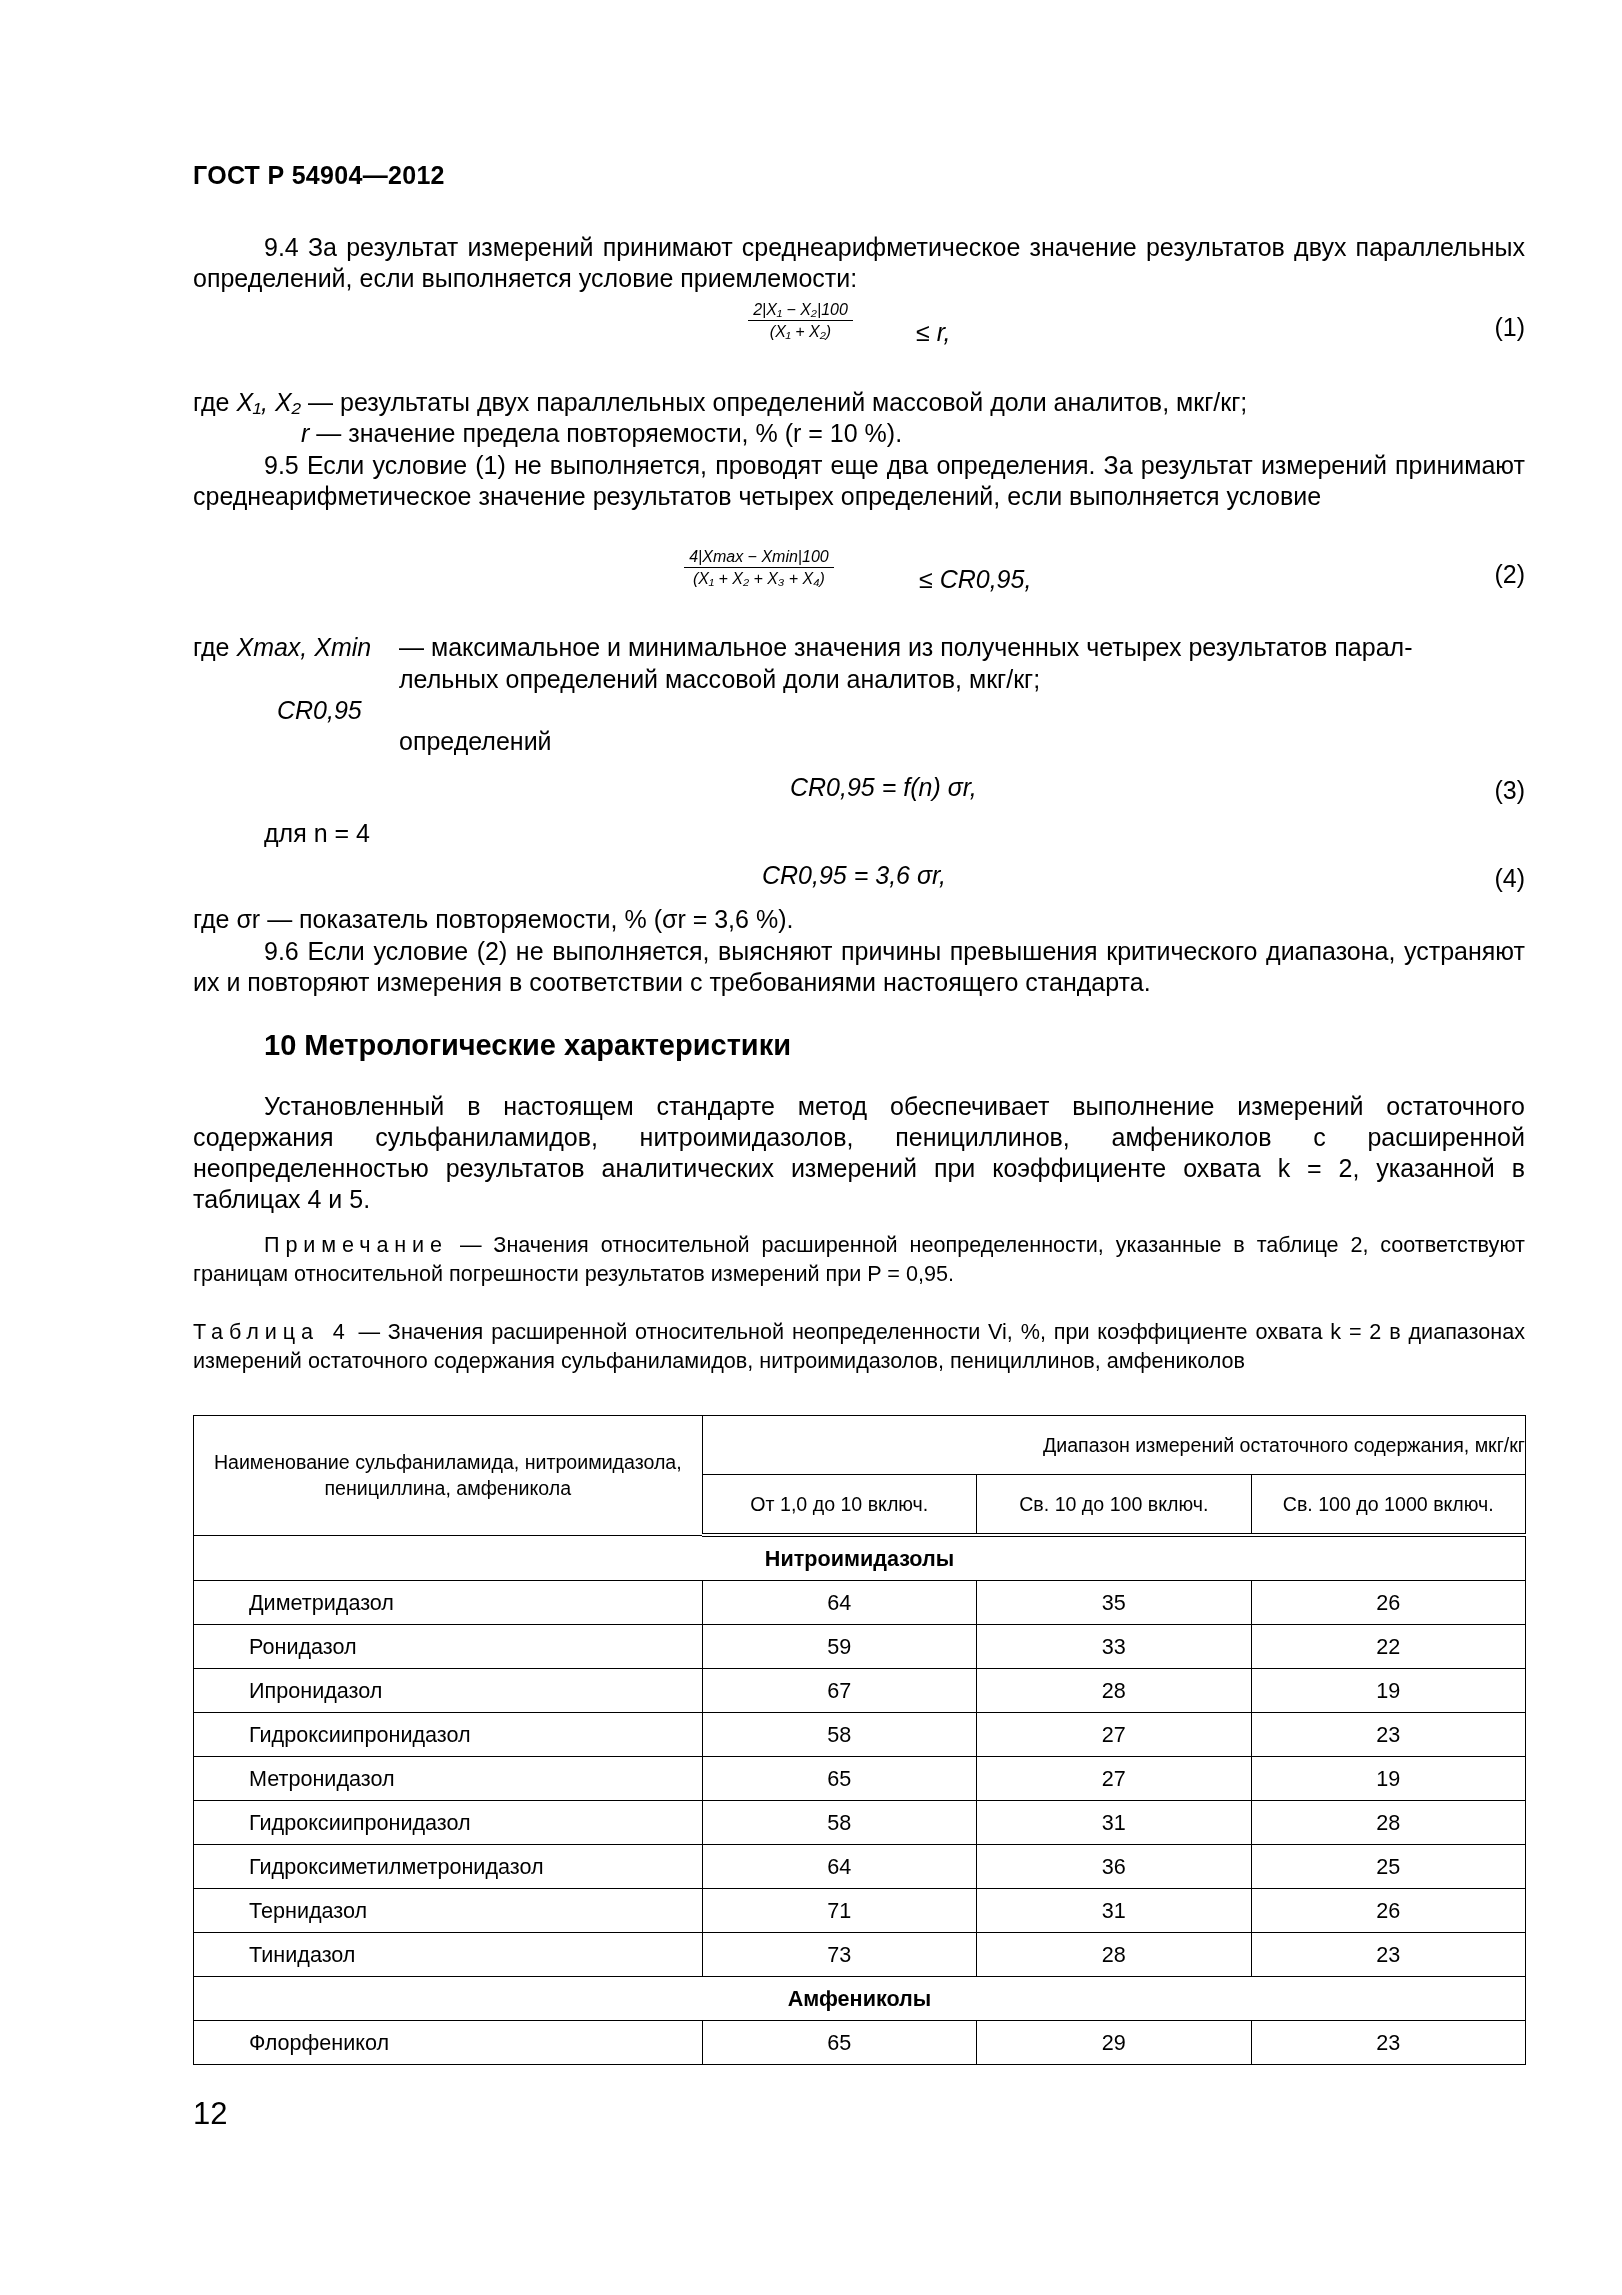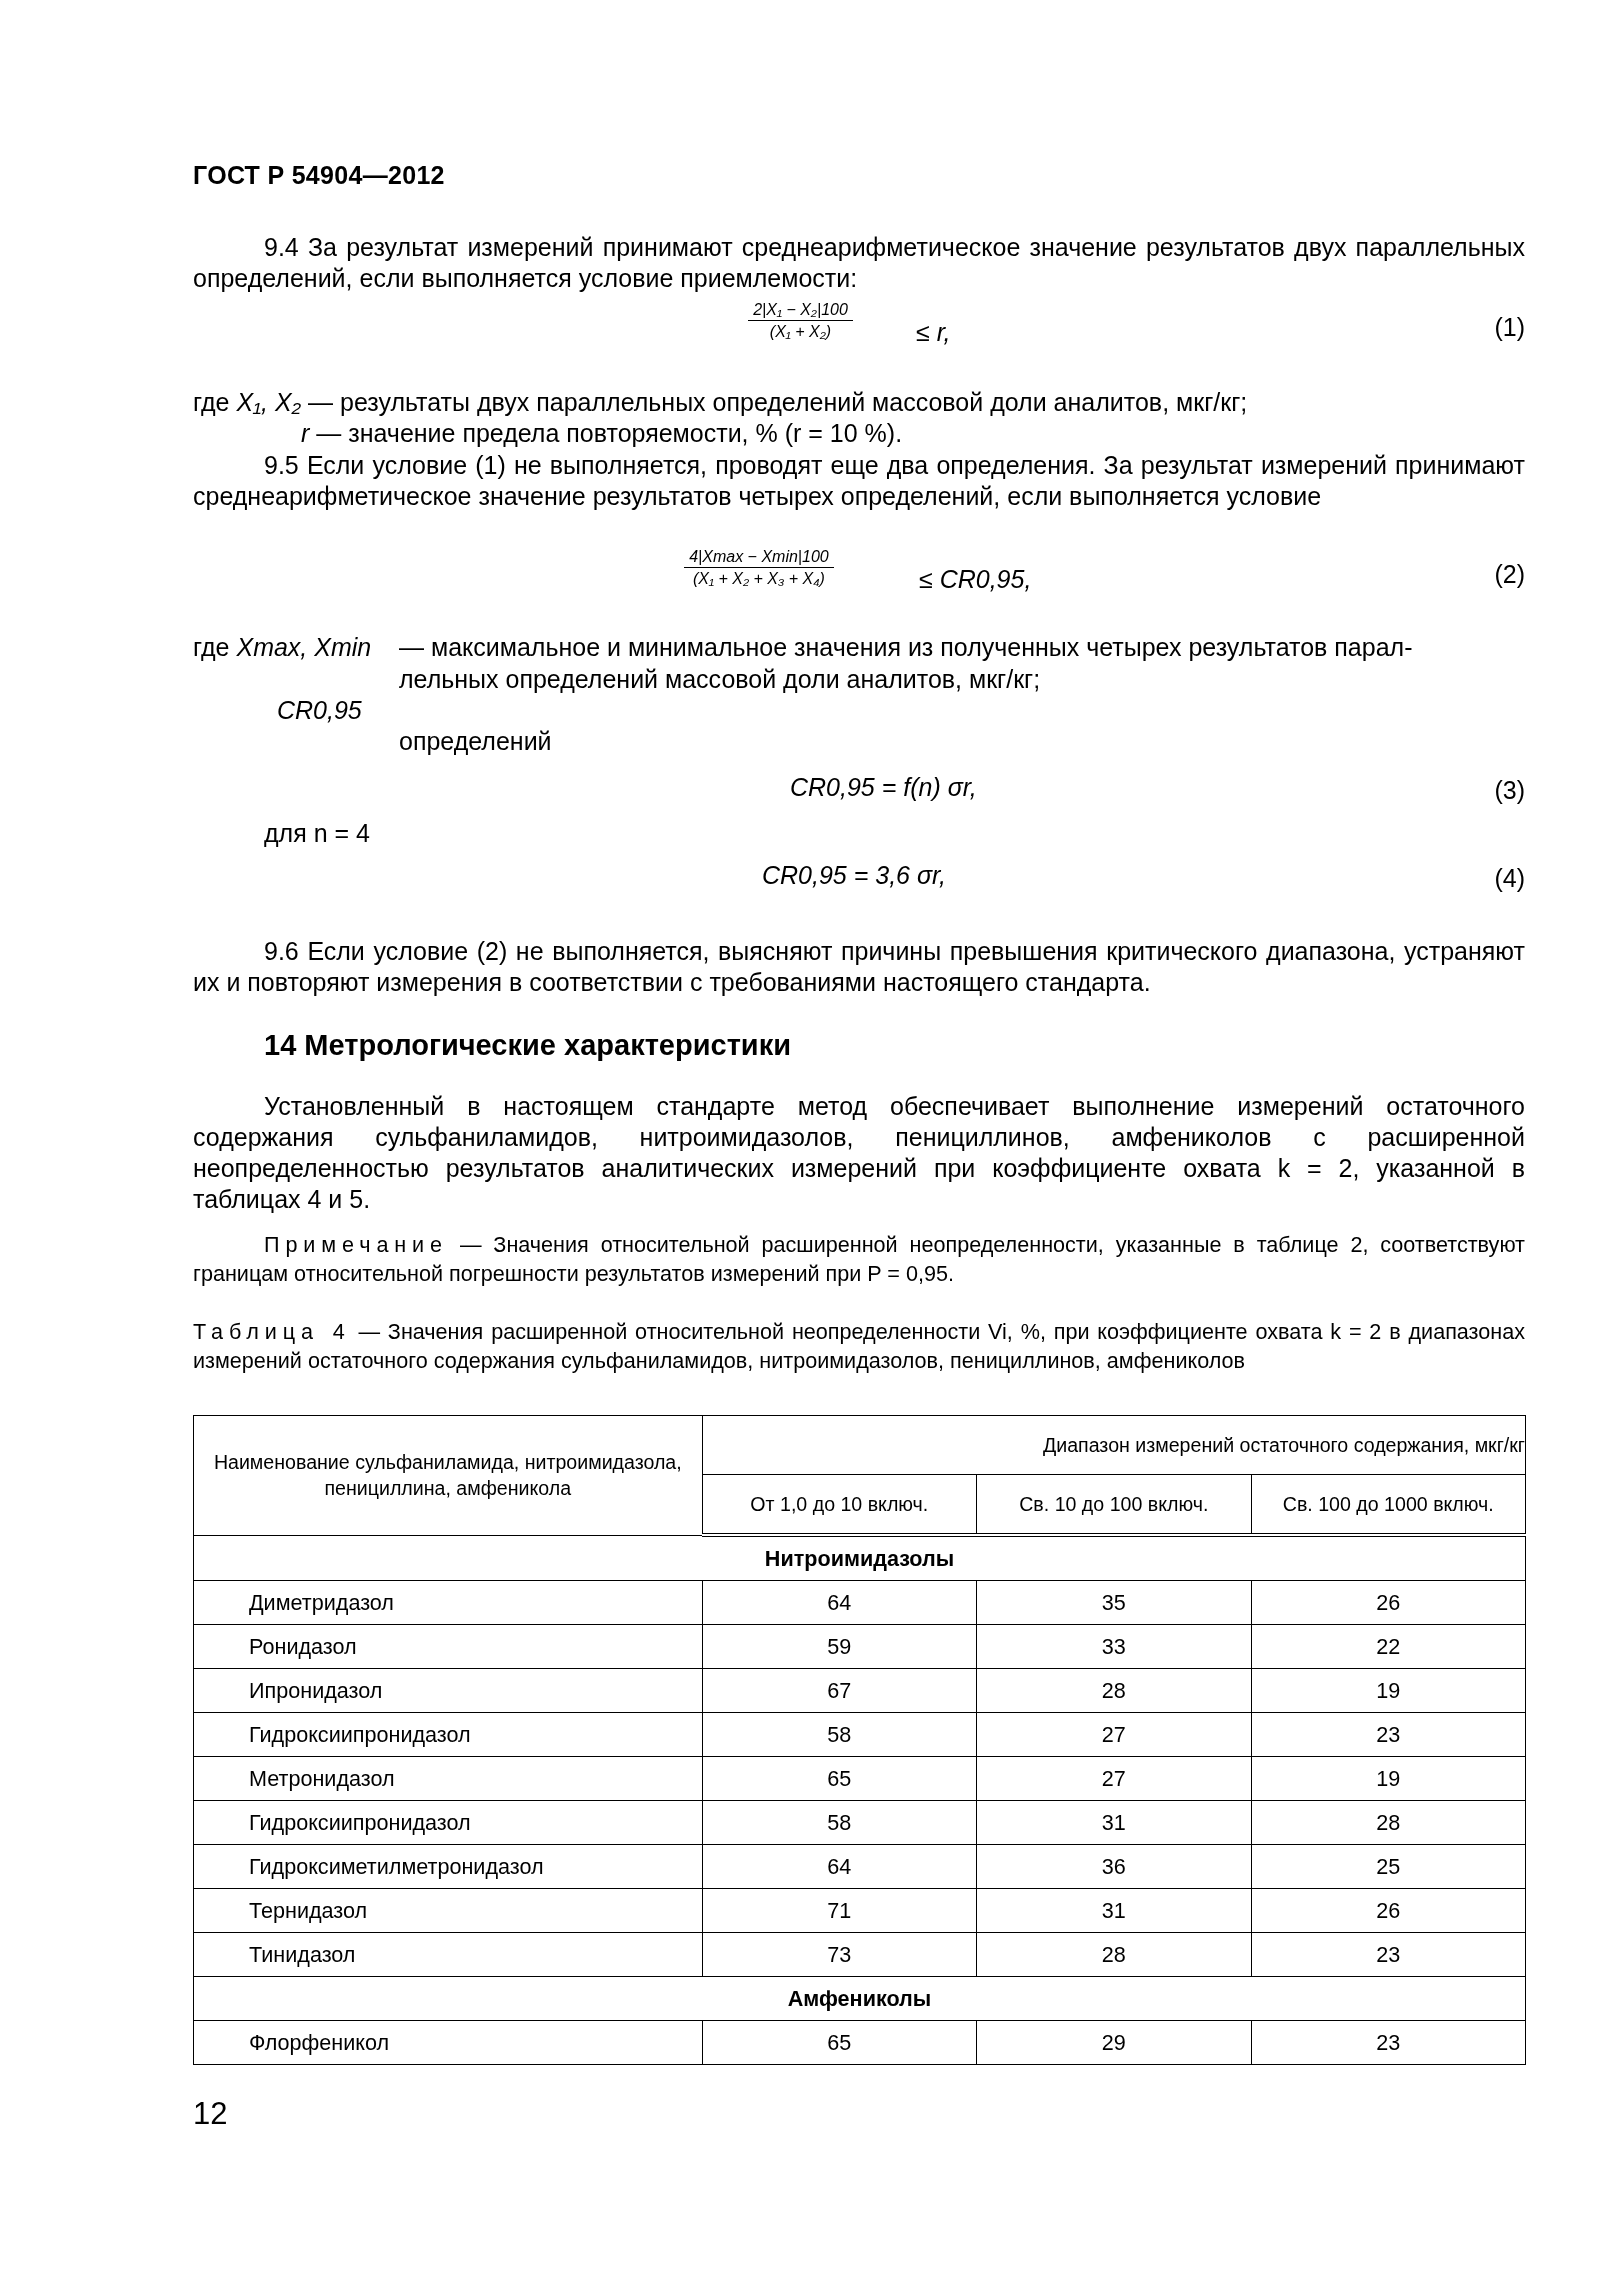--- a/index.html
+++ b/index.html
@@ -86,27 +86,28 @@
   <div class="line" style="left:399px; top:726px;">определений</div>
 
   <div class="line it" style="left:790px; top:772px;">CR0,95 = f(n) σr,</div>
   <div class="eqnum" style="top:776px;">(3)</div>
 
   <div class="line" style="left:264px; top:818px;">для n = 4</div>
 
   <div class="line it" style="left:762px; top:860px;">CR0,95 = 3,6 σr,</div>
   <div class="eqnum" style="top:864px;">(4)</div>
 
+  <div class="line" style="left:193px; top:904px;">где σr — показатель повторяемости, % (σr = 3,6 %).</div>
 
   <div class="para indent" style="top:936px;">
     <span>9.6</span>
     <span>Если условие (2) не выполняется, выясняют причины превышения критического диапазона, устраняют их и повторяют измерения в соответствии с требованиями настоящего стандарта.</span>
   </div>
 
-  <div class="section-title">14  Метрологические характеристики</div>
+  <div class="section-title">10  Метрологические характеристики</div>
 
   <div class="para indent" style="top:1091px;">Установленный в настоящем стандарте метод обеспечивает выполнение измерений остаточного содержания сульфаниламидов, нитроимидазолов, пенициллинов, амфениколов с расширенной неопределенностью результатов аналитических измерений при коэффициенте охвата k = 2, указанной в таблицах 4 и 5.</div>
 
   <div class="note indent" style="top:1230px;">
     <span class="spaced">Примечание</span>
     <span>— Значения относительной расширенной неопределенности, указанные в таблице 2, соответствуют границам относительной погрешности результатов измерений при P = 0,95.</span>
   </div>
 
   <div class="note" style="top:1317px;">
     <span class="spaced">Таблица 4</span>

